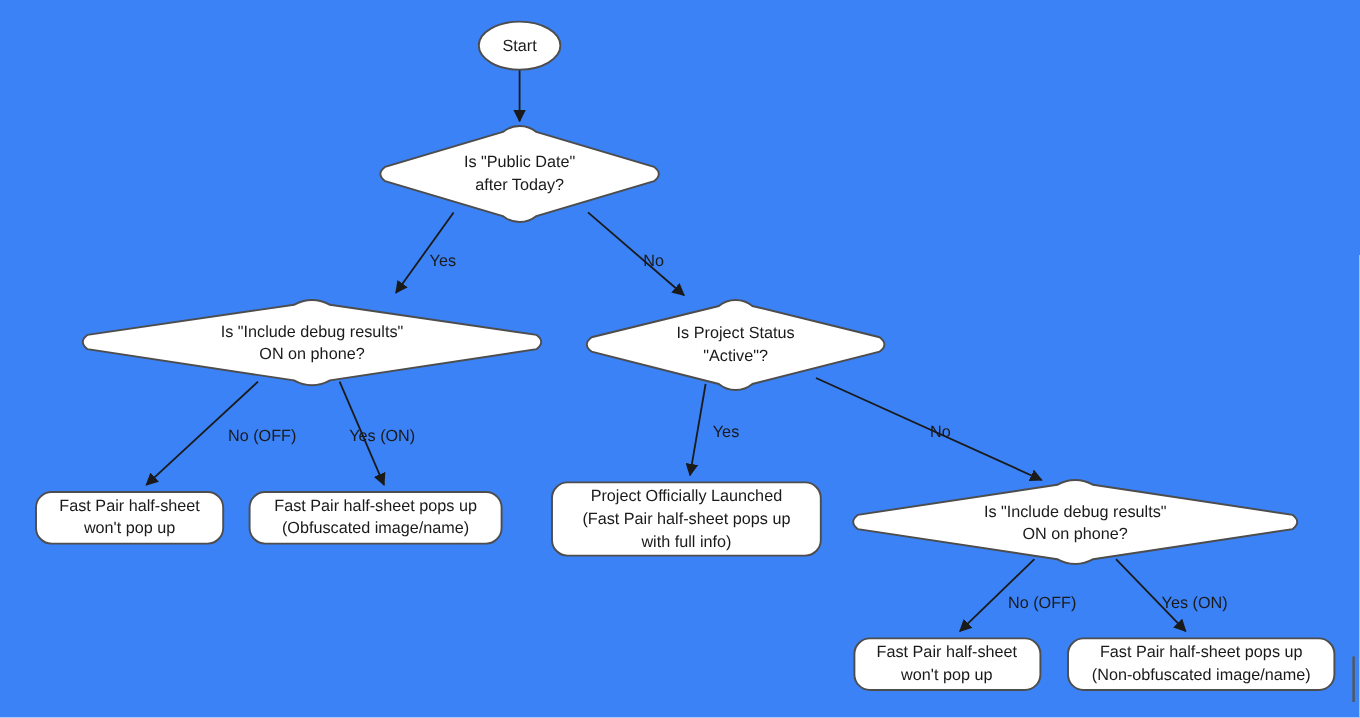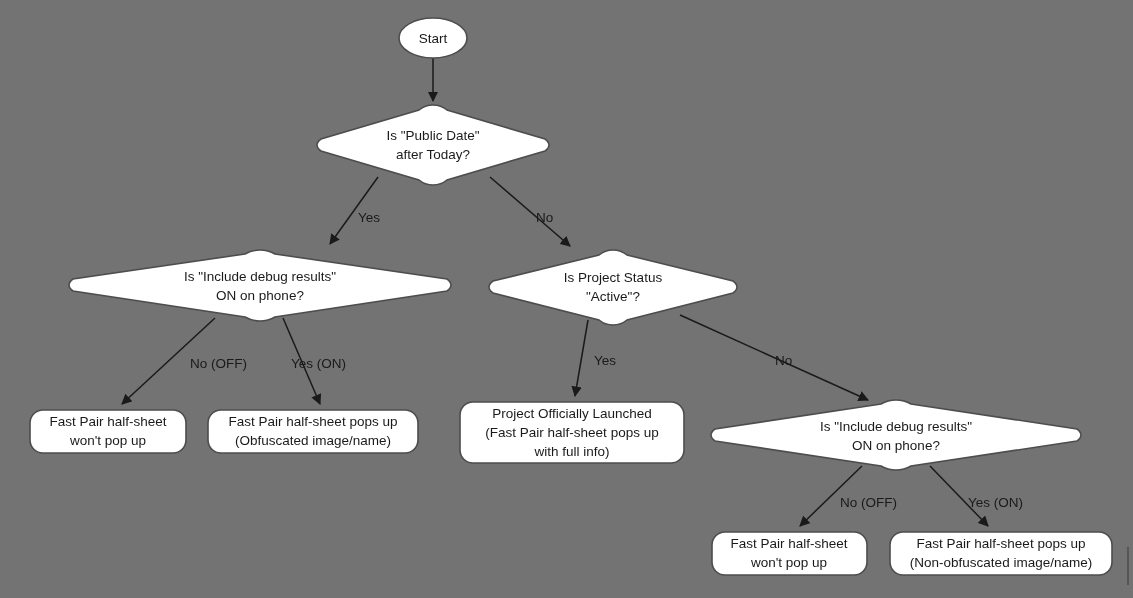--- a/index.html
+++ b/index.html
@@ -7,21 +7,21 @@
     padding: 0;
     background: #ffffff;
   }
   body {
     font-family: "Liberation Sans", sans-serif;
   }
   #canvas {
     position: relative;
     width: 1133px;
     height: 598px;
-    background: #737373;
+    background: #3b82f6;
     overflow: hidden;
   }
   #flow-svg {
     position: absolute;
     left: 0;
     top: 0;
     width: 1133px;
     height: 598px;
     display: block;
   }

